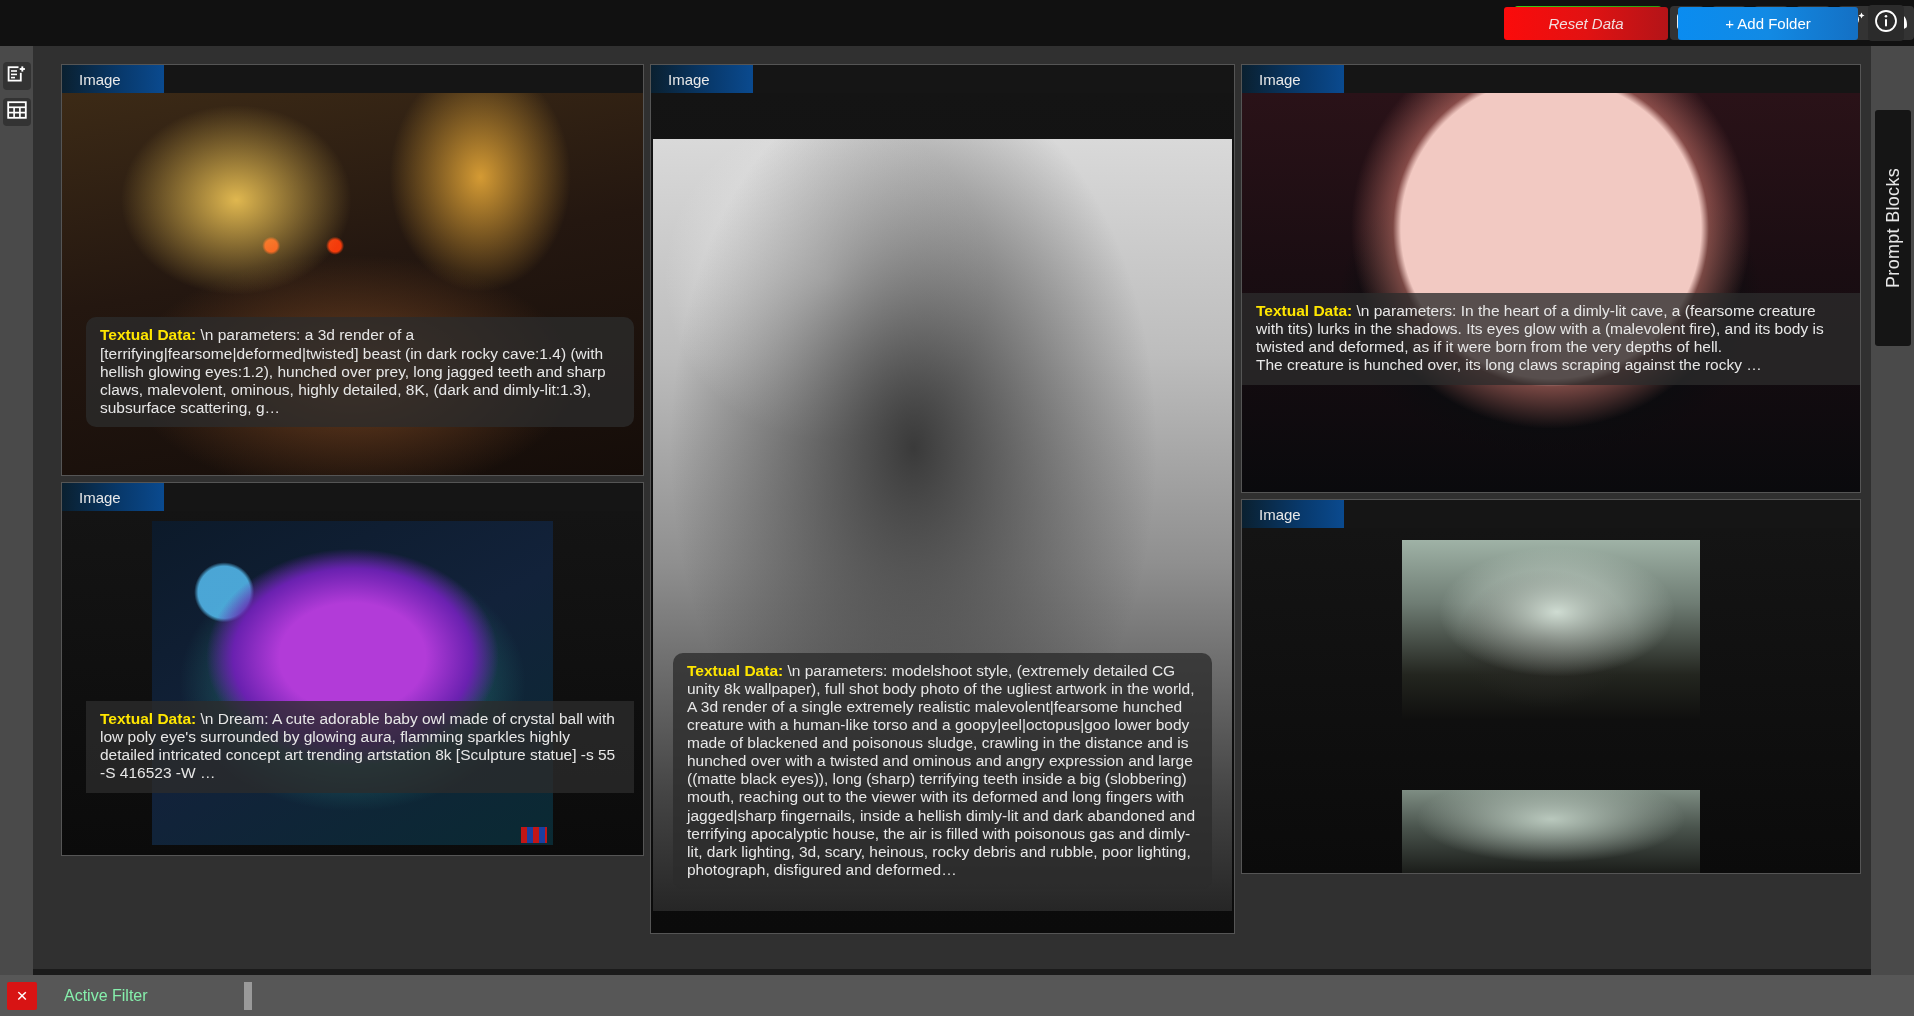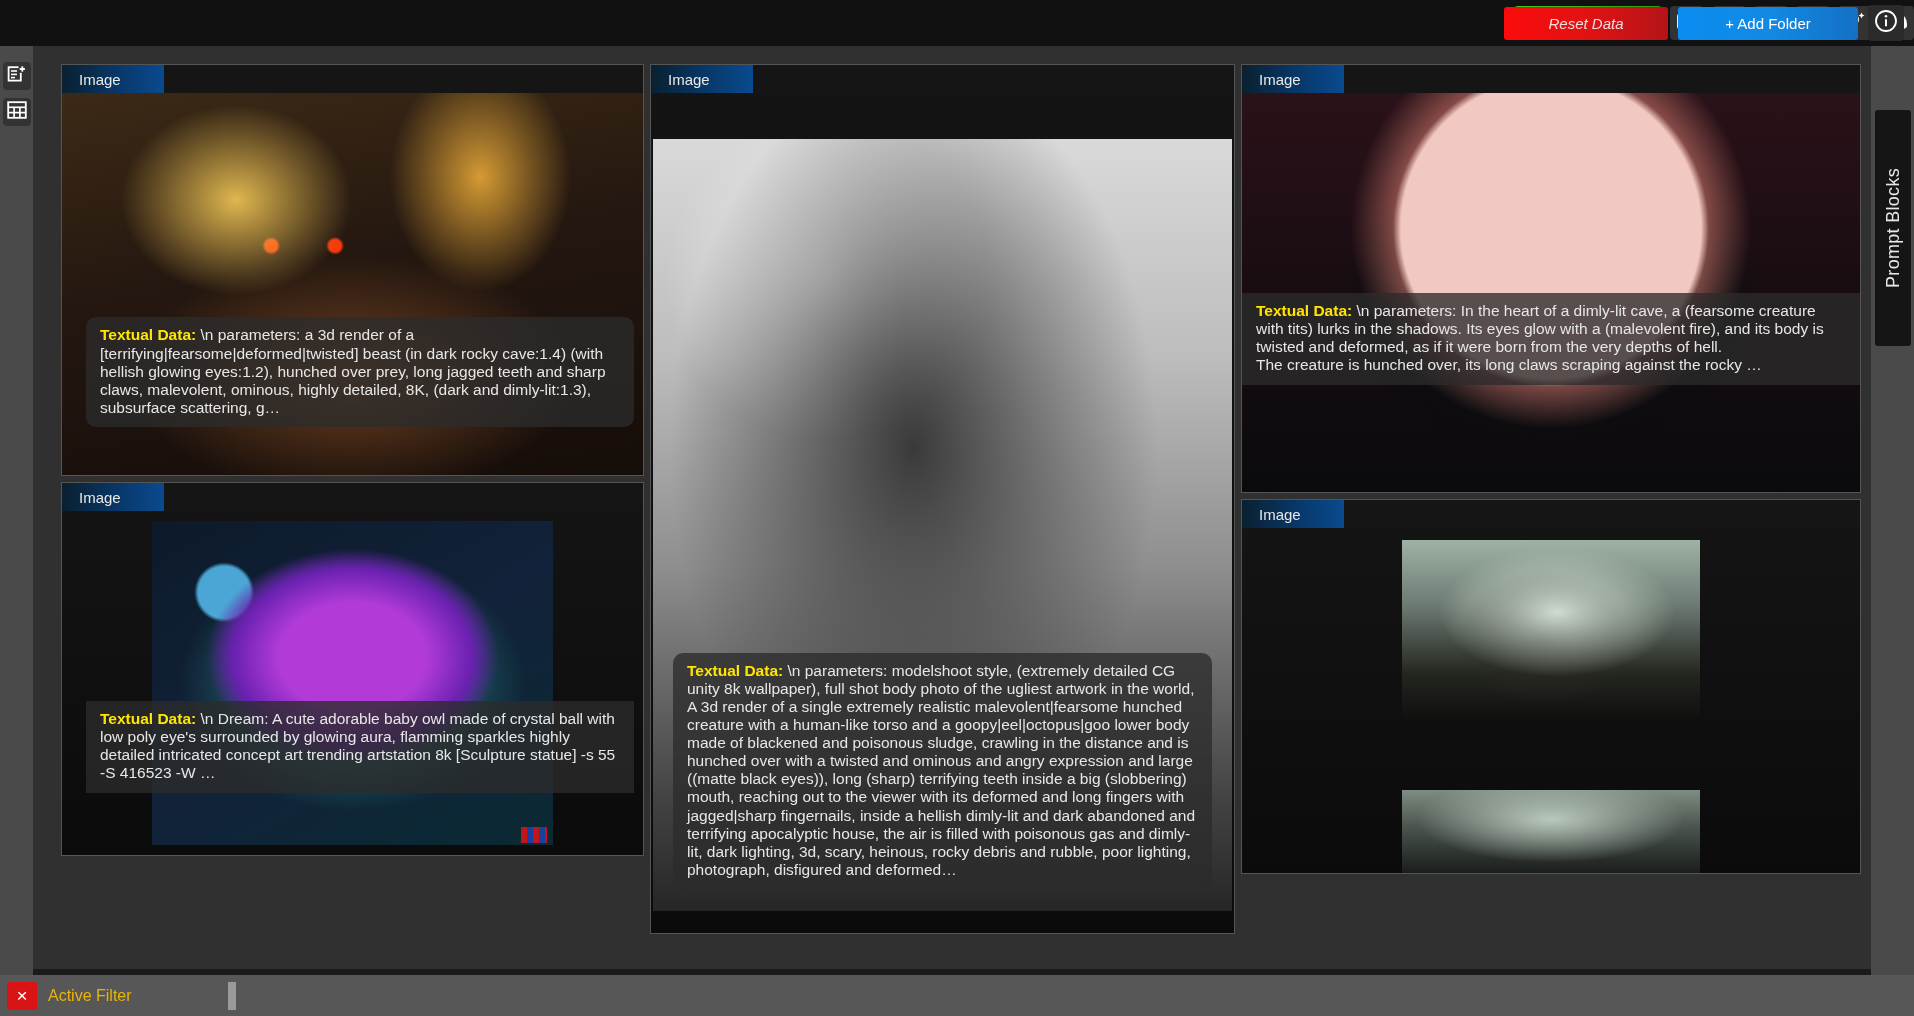--- a/index.html
+++ b/index.html
@@ -168,21 +168,21 @@
 
   
   .bottombar {
     position: absolute; left: 0; bottom: 0; width: 1914px; height: 41px;
     background: #575757; display: flex; align-items: center;
   }
   .bb-close {
     width: 30px; height: 28px; margin-left: 7px; background: #d81414; border-radius: 2px;
     display: flex; align-items: center; justify-content: center; cursor: pointer;
   }
-  .bb-label { color: #eab308; font-size: 16px; margin-left: 11px; }
+  .bb-label { color: #86efac; font-size: 16px; margin-left: 27px; }
   .bb-handle { width: 8px; height: 28px; background: #9a9a9a; margin-left: 96px; cursor: ew-resize; }
   .bb-strip { position:absolute; left: 33px; bottom: 41px; width: 1838px; height: 6px; background:#1b1b1b; }
 </style>
 </head>
 <body>
 
 <div class="app">
 
   <div class="toolbar">
     <div class="tb-left">

